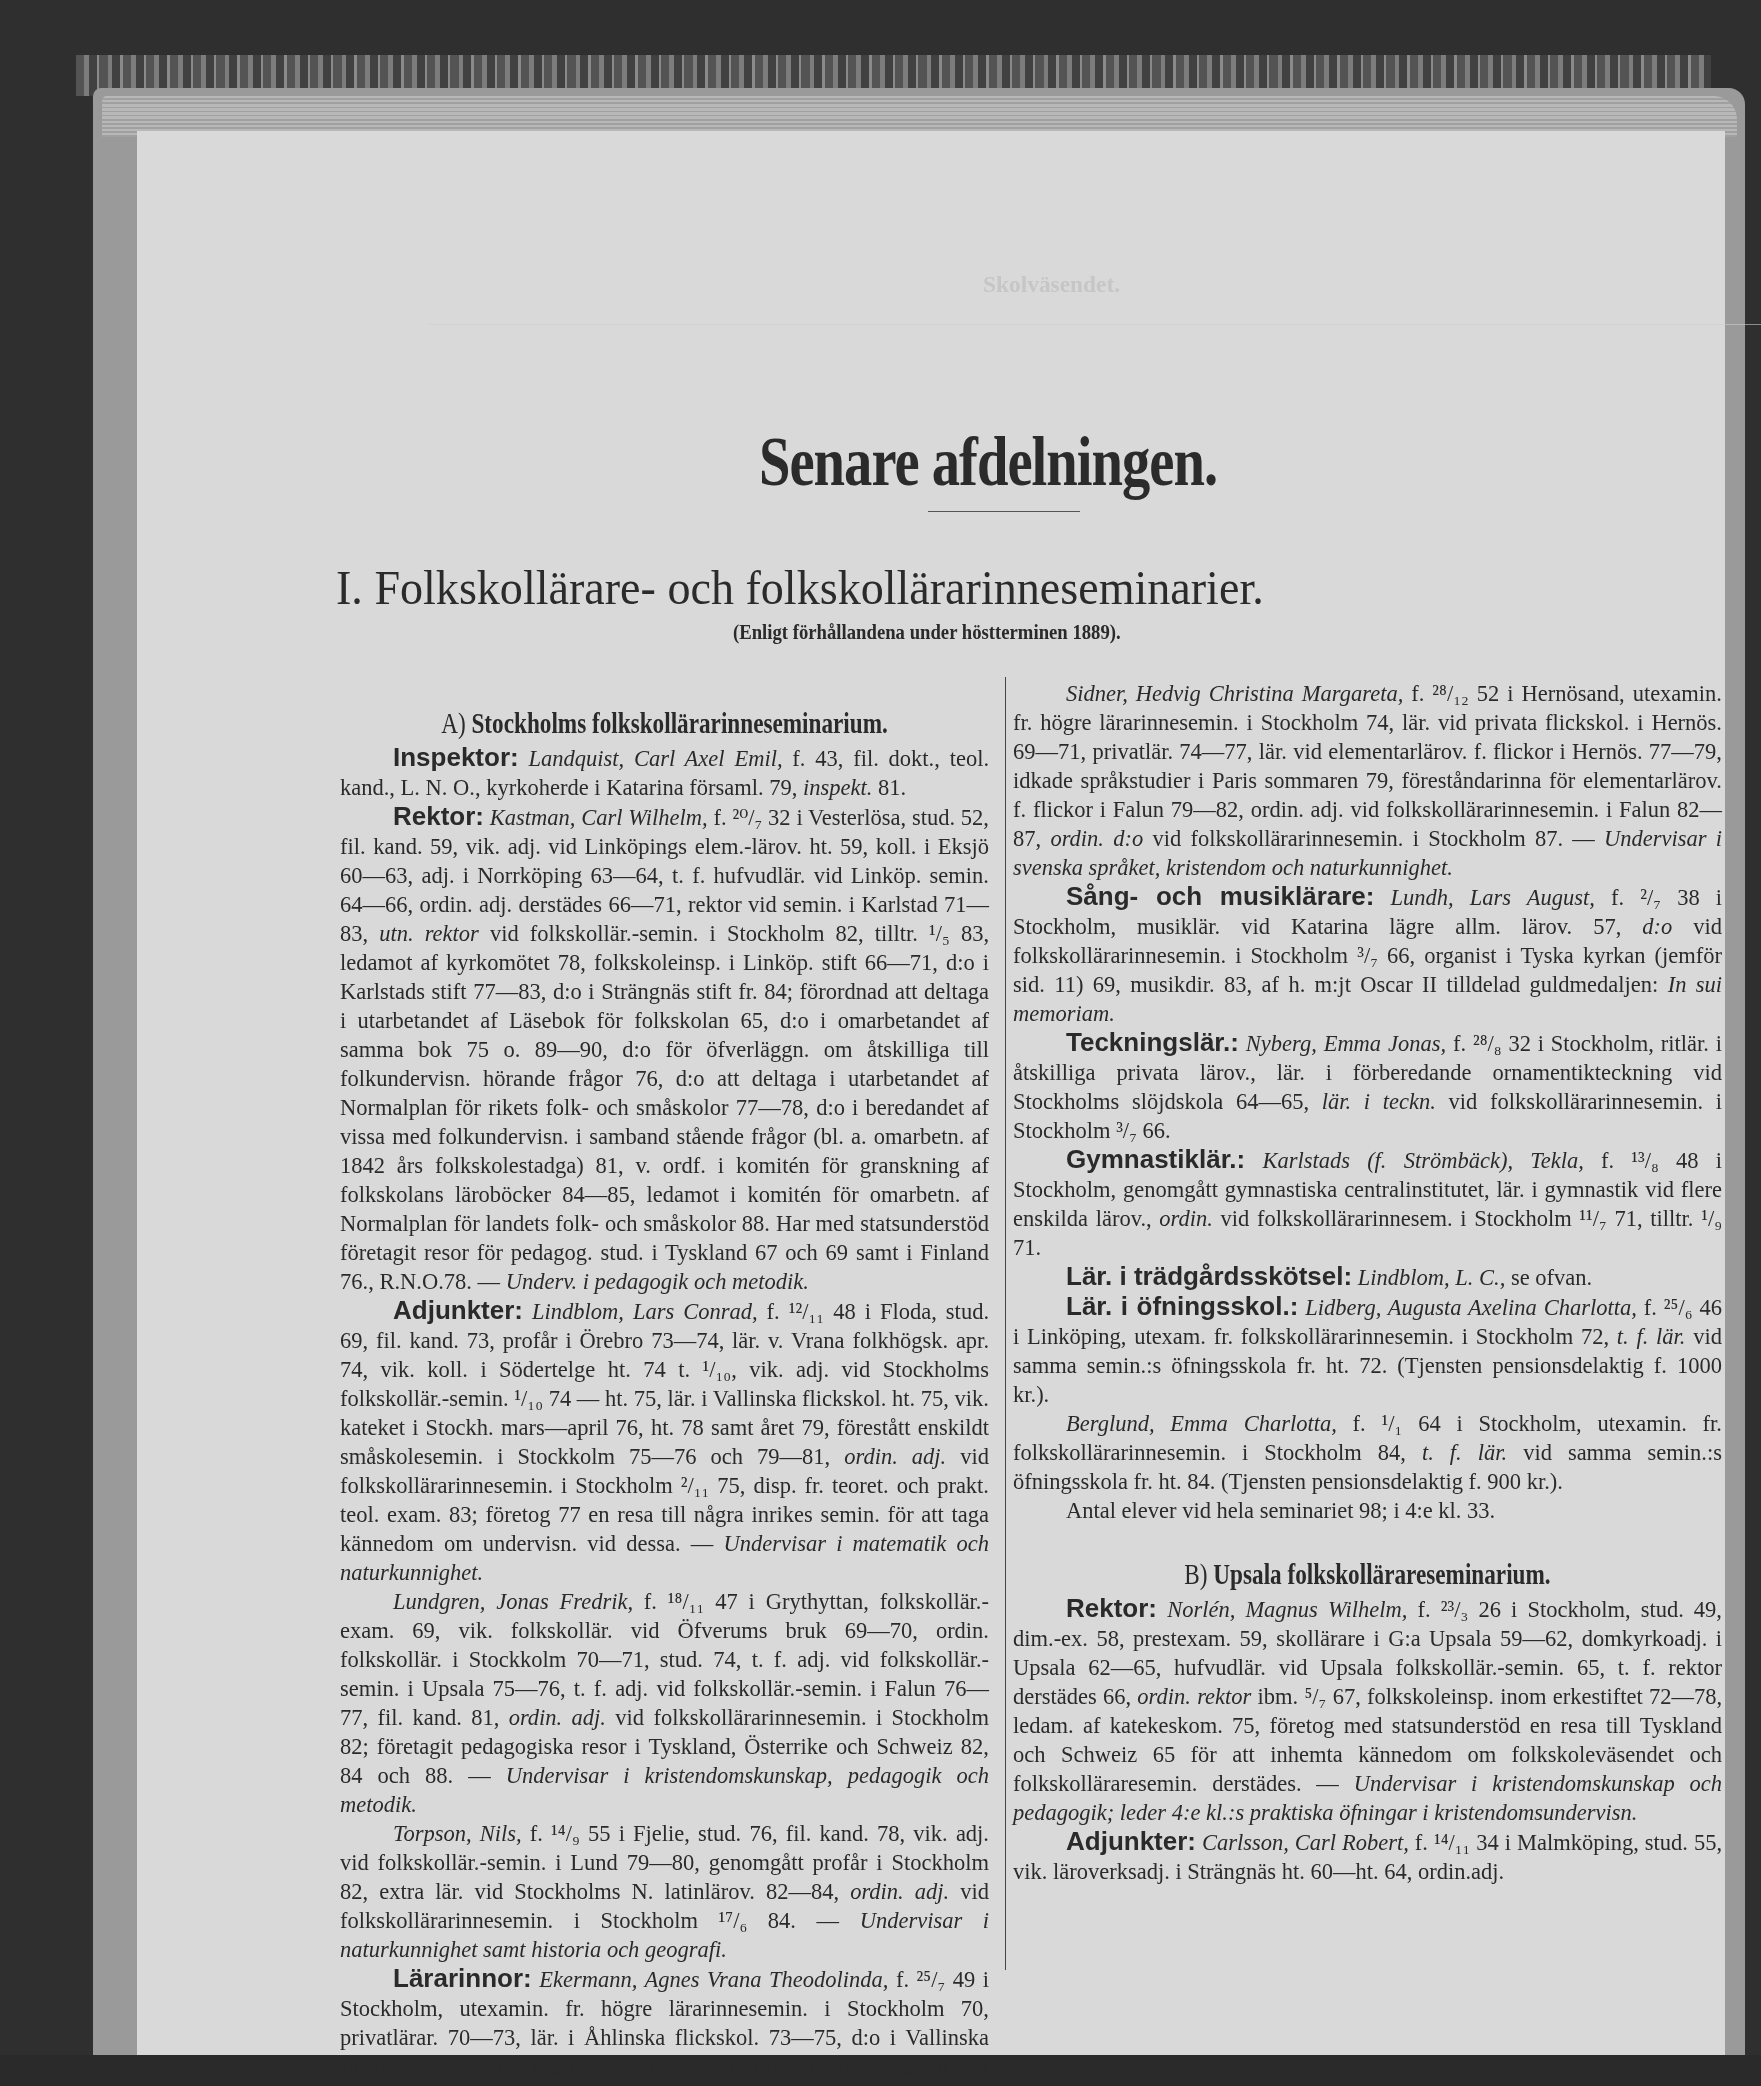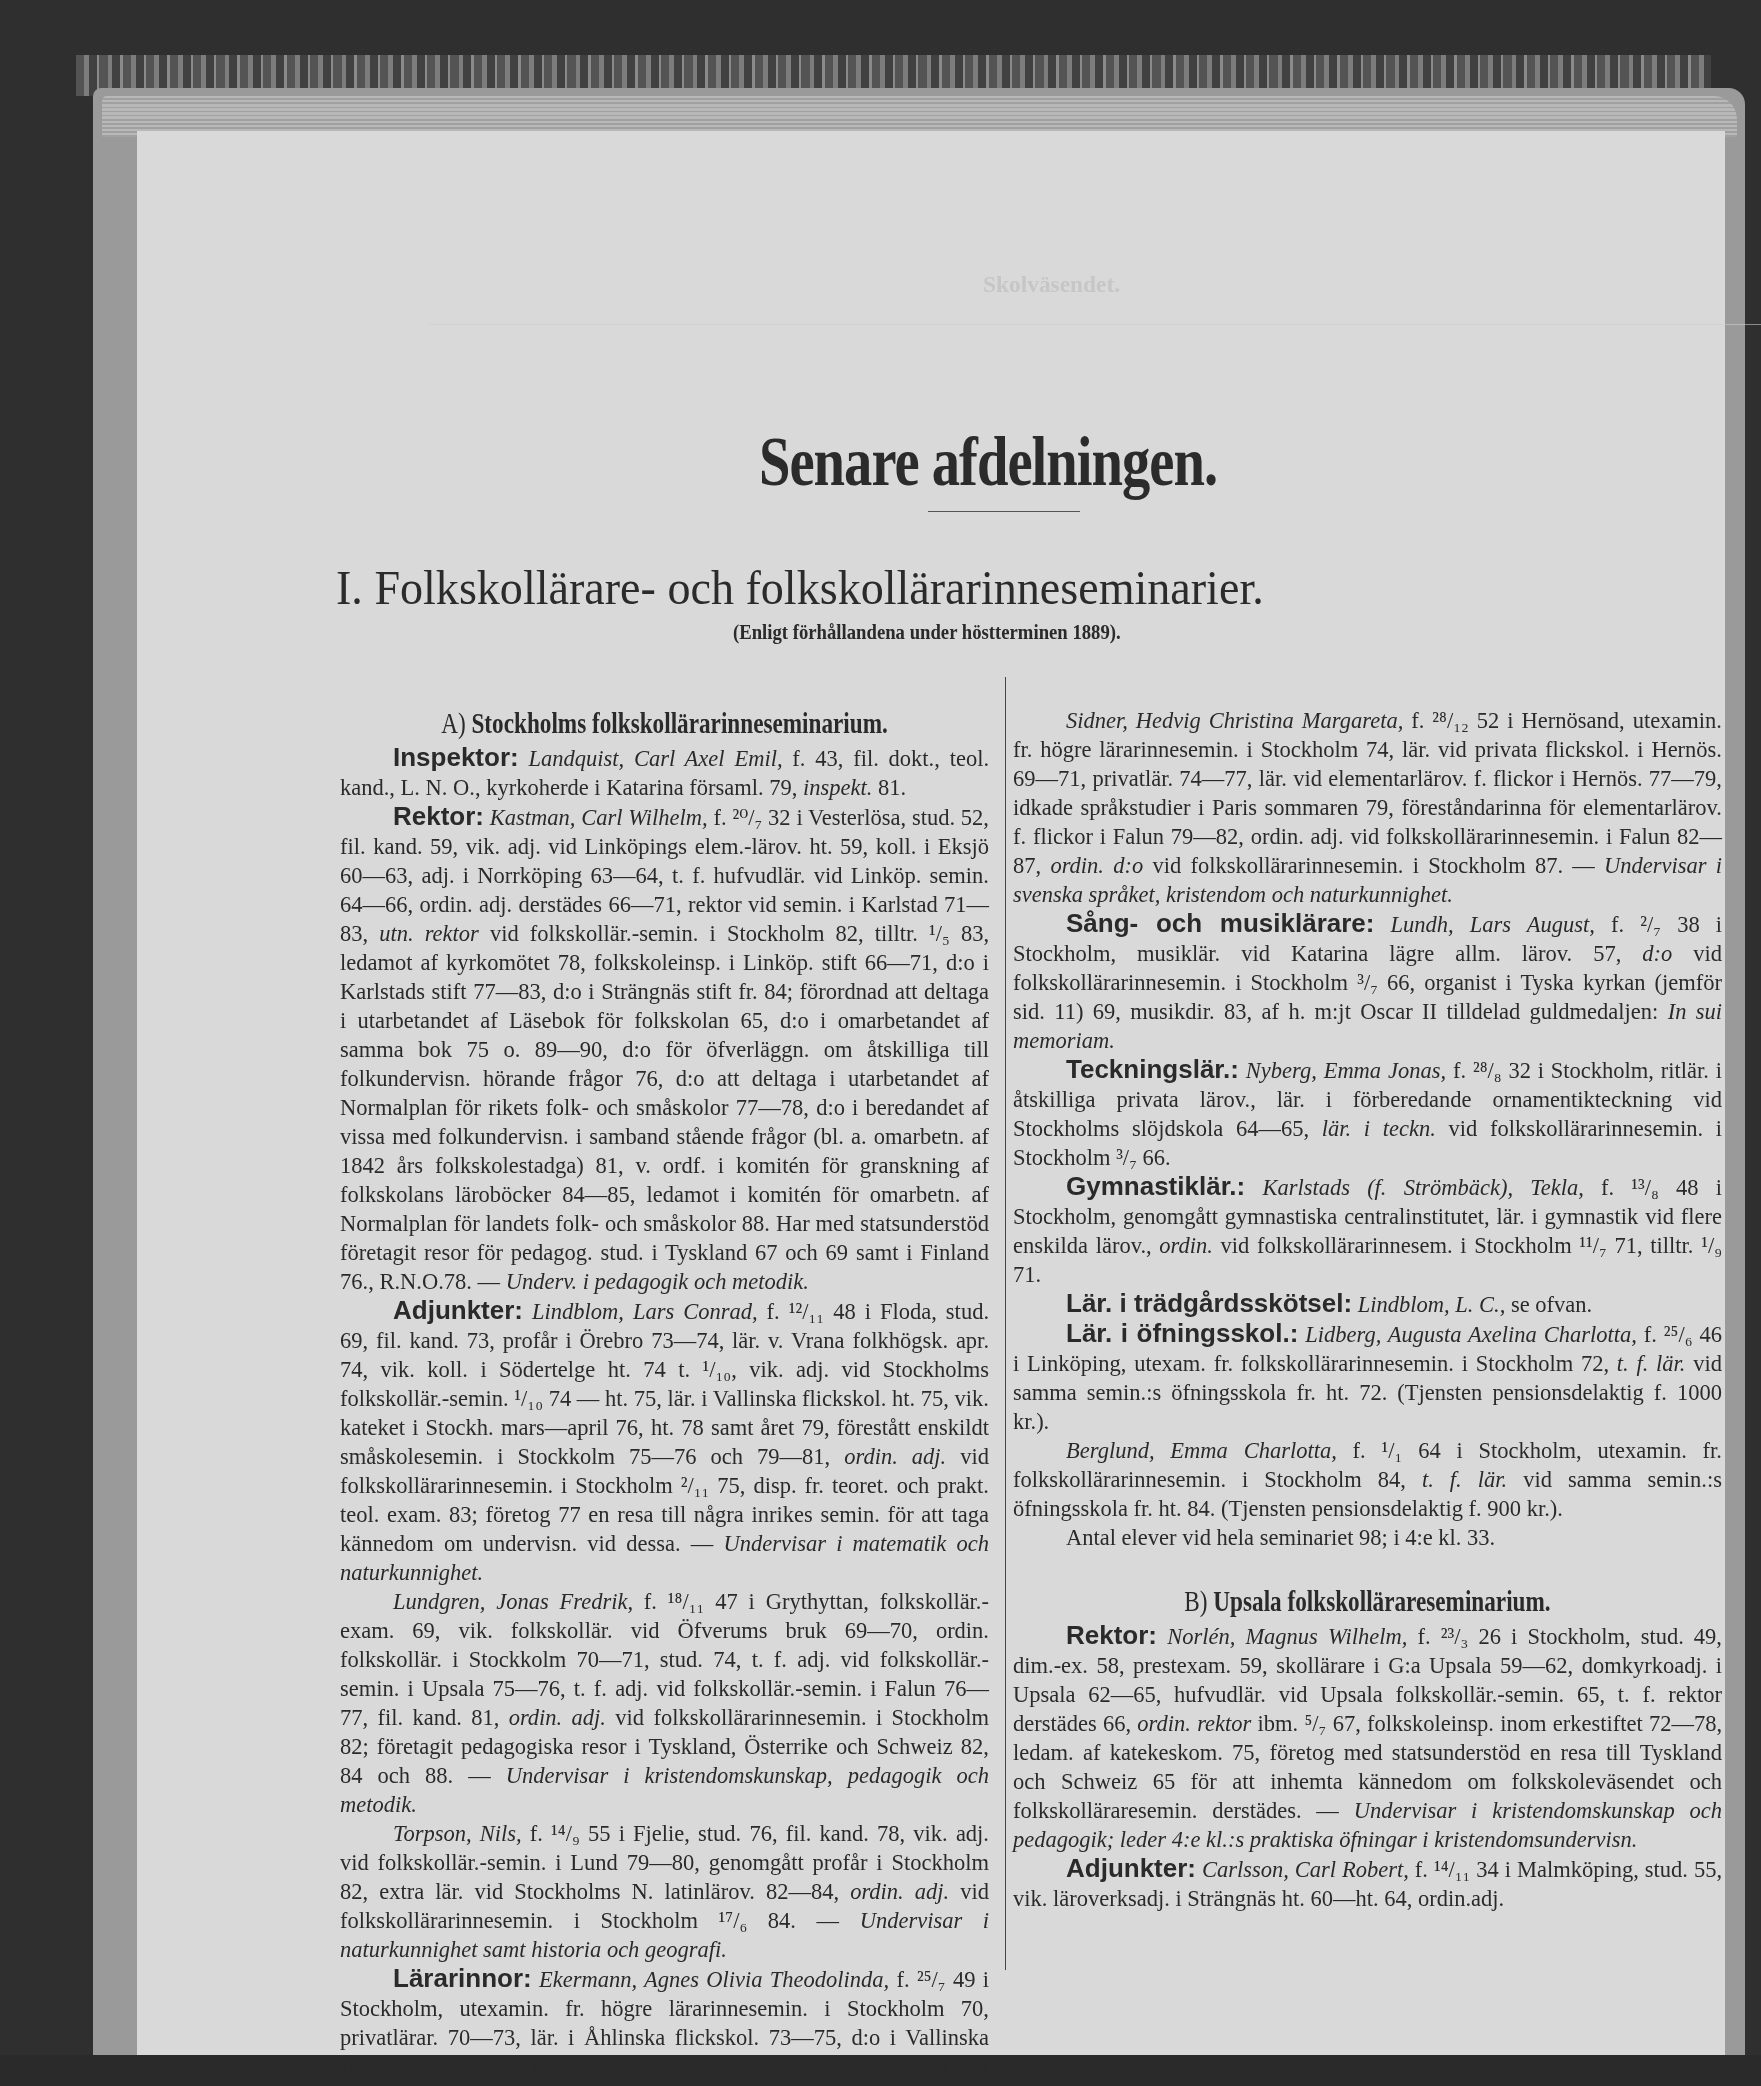--- a/index.html
+++ b/index.html
@@ -46,21 +46,21 @@
     white-space:nowrap; transform:scaleX(.96); transform-origin:left;
   }
   .heading-note {
     position:absolute; left:733px; top:619px; font-size:22px; font-weight:bold; font-family:"Liberation Serif",serif;
     transform:scaleX(.85); transform-origin:left; white-space:nowrap;
   }
   .col {
     position:absolute; top:677px; font-size:22.5px; line-height:29px; text-align:justify;
   }
   .col.left { left:340px; width:649px; top:709px; }
-  .col.right { left:1013px; width:709px; top:706px; }
+  .col.right { left:1013px; width:709px; top:679px; }
   .col-divider { position:absolute; left:1005px; top:677px; height:1293px; border-left:1.8px solid #444; }
   .section-title {
     text-align:center; font-weight:bold; font-size:29px; margin:0 0 4.7px 0; white-space:nowrap;
     transform:scaleX(.8); transform-origin:center;
   }
   .section-title .letter { font-weight:normal; }
   p { margin:0; text-indent:0; }
   p.ind { text-indent:53px; }
   .role { font-family:Liberation Sans, sans-serif; font-weight:bold; font-size:26px; }
   i { font-style:italic; }
@@ -110,21 +110,21 @@
   <p class="ind">
     <i>Lundgren, Jonas Fredrik,</i><span> f. ¹⁸/₁₁ 47 i Grythyttan, folkskollär.-exam. 69, vik. folkskollär. vid Öfverums bruk 69—70, ordin. folkskollär. i Stockkolm 70—71, stud. 74, t. f. adj. vid folkskollär.-semin. i Upsala 75—76, t. f. adj. vid folkskollär.-semin. i Falun 76—77, fil. kand. 81, </span><i>ordin. adj.</i><span> vid folkskollärarinnesemin. i Stockholm 82; företagit pedagogiska resor i Tyskland, Österrike och Schweiz 82, 84 och 88. — </span><i>Undervisar i kristendomskunskap, pedagogik och metodik.</i>
   </p>
 
   <p class="ind">
     <i>Torpson, Nils,</i><span> f. ¹⁴/₉ 55 i Fjelie, stud. 76, fil. kand. 78, vik. adj. vid folkskollär.-semin. i Lund 79—80, genomgått profår i Stockholm 82, extra lär. vid Stockholms N. latinlärov. 82—84, </span><i>ordin. adj.</i><span> vid folkskollärarinnesemin. i Stockholm ¹⁷/₆ 84. — </span><i>Undervisar i naturkunnighet samt historia och geografi.</i>
   </p>
 
   <p class="ind">
     <span class="role">Lärarinnor:</span>
-    <i>Ekermann, Agnes Olivia Theodolinda,</i><span> f. ²⁵/₇ 49 i Stockholm, utexamin. fr. högre lärarinnesemin. i Stockholm 70, privatlärar. 70—73, lär. i Åhlinska flickskol. 73—75, d:o i Vallinska flickskol. 73—74, </span><i>ordin. lärarinna</i><span> vid folkskollärarinnesemin. i Stockholm ¹⁴/₉ 75. — </span><i>Undervisar i svenska språket.</i>
+    <i>Ekermann, Agnes Vrana Theodolinda,</i><span> f. ²⁵/₇ 49 i Stockholm, utexamin. fr. högre lärarinnesemin. i Stockholm 70, privatlärar. 70—73, lär. i Åhlinska flickskol. 73—75, d:o i Vallinska flickskol. 73—74, </span><i>ordin. lärarinna</i><span> vid folkskollärarinnesemin. i Stockholm ¹⁴/₉ 75. — </span><i>Undervisar i svenska språket.</i>
   </p>
 </div>
 
 <div class="col right">
   <p class="ind">
     <i>Sidner, Hedvig Christina Margareta,</i><span> f. ²⁸/₁₂ 52 i Hernösand, utexamin. fr. högre lärarinnesemin. i Stockholm 74, lär. vid privata flickskol. i Hernös. 69—71, privatlär. 74—77, lär. vid elementarlärov. f. flickor i Hernös. 77—79, idkade språkstudier i Paris sommaren 79, föreståndarinna för elementarlärov. f. flickor i Falun 79—82, ordin. adj. vid folkskollärarinnesemin. i Falun 82—87, </span><i>ordin. d:o</i><span> vid folkskollärarinnesemin. i Stockholm 87. — </span><i>Undervisar i svenska språket, kristendom och naturkunnighet.</i>
   </p>
 
   <p class="ind">
     <span class="role">Sång- och musiklärare:</span>

